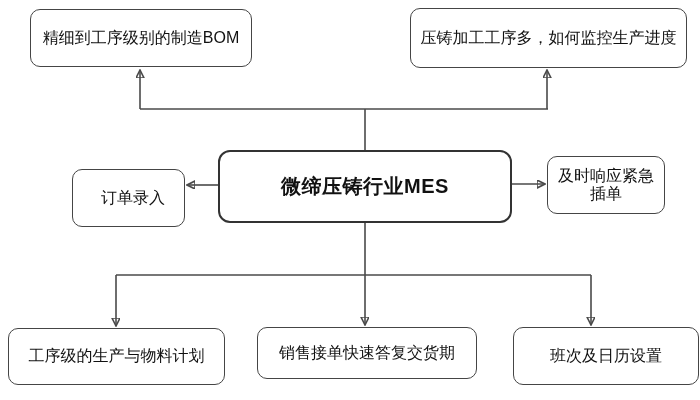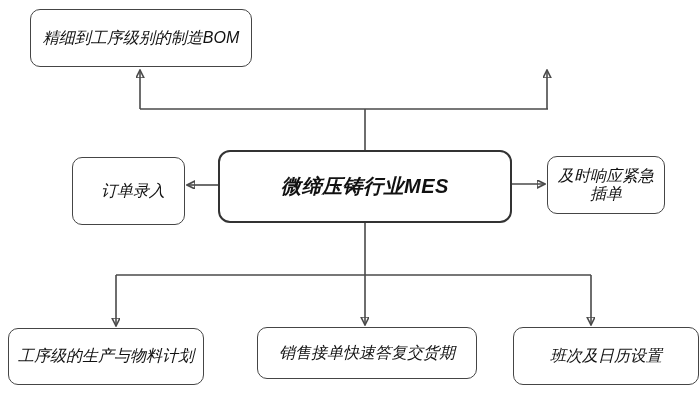--- a/index.html
+++ b/index.html
@@ -34,21 +34,20 @@
     border-radius: 10px;
     background: #ffffff;
     display: flex;
     align-items: center;
     justify-content: center;
     text-align: center;
     font-size: 16px;
     color: #111111;
     line-height: 1.15;
     padding: 2px 6px;
-    font-style: italic;
   }
   .node-center {
     border: 2px solid #333333;
     border-radius: 12px;
     font-size: 20px;
     font-weight: bold;
     letter-spacing: 0.5px;
   }
 </style>
 </head>
@@ -73,26 +72,27 @@
 
     <path d="M365,222 V275"></path>
     <path d="M116,275 H591"></path>
     <path d="M116,275 V325" marker-end="url(#ah)"></path>
     <path d="M365,275 V324" marker-end="url(#ah)"></path>
     <path d="M591,275 V324" marker-end="url(#ah)"></path>
   </svg>
 
   <div class="node" style="left:30px; top:9px; width:222px; height:58px;">精细到工序级别的制造BOM</div>
 
+  <div class="node" style="left:410px; top:8px; width:277px; height:60px;">压铸加工工序多，如何监控生产进度</div>
 
-  <div class="node" style="left:72px; top:157px; width:113px; height:68px;padding-left:15px;">订单录入</div>
+  <div class="node" style="left:72px; top:169px; width:113px; height:58px;padding-left:15px;">订单录入</div>
 
   <div class="node node-center" style="left:218px; top:150px; width:294px; height:73px;">微缔压铸行业MES</div>
 
   <div class="node" style="left:547px; top:156px; width:118px; height:58px;">及时响应紧急插单</div>
 
-  <div class="node" style="left:8px; top:328px; width:196px; height:57px;">工序级的生产与物料计划</div>
+  <div class="node" style="left:8px; top:328px; width:217px; height:57px;">工序级的生产与物料计划</div>
 
   <div class="node" style="left:257px; top:327px; width:220px; height:52px;">销售接单快速答复交货期</div>
 
   <div class="node" style="left:513px; top:327px; width:186px; height:58px;">班次及日历设置</div>
 
 </div>
 
 </body></html>

